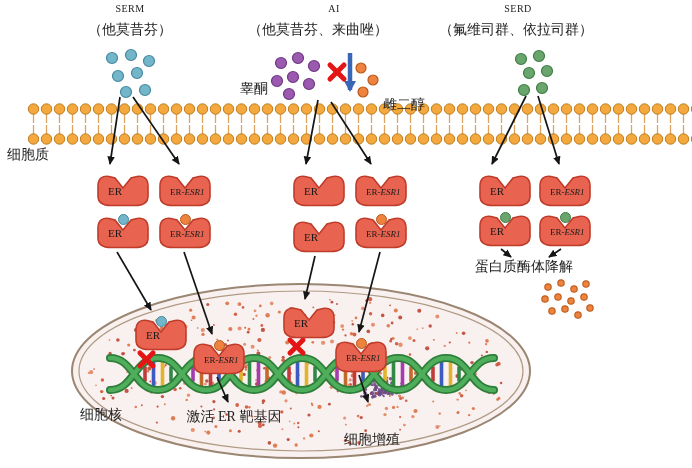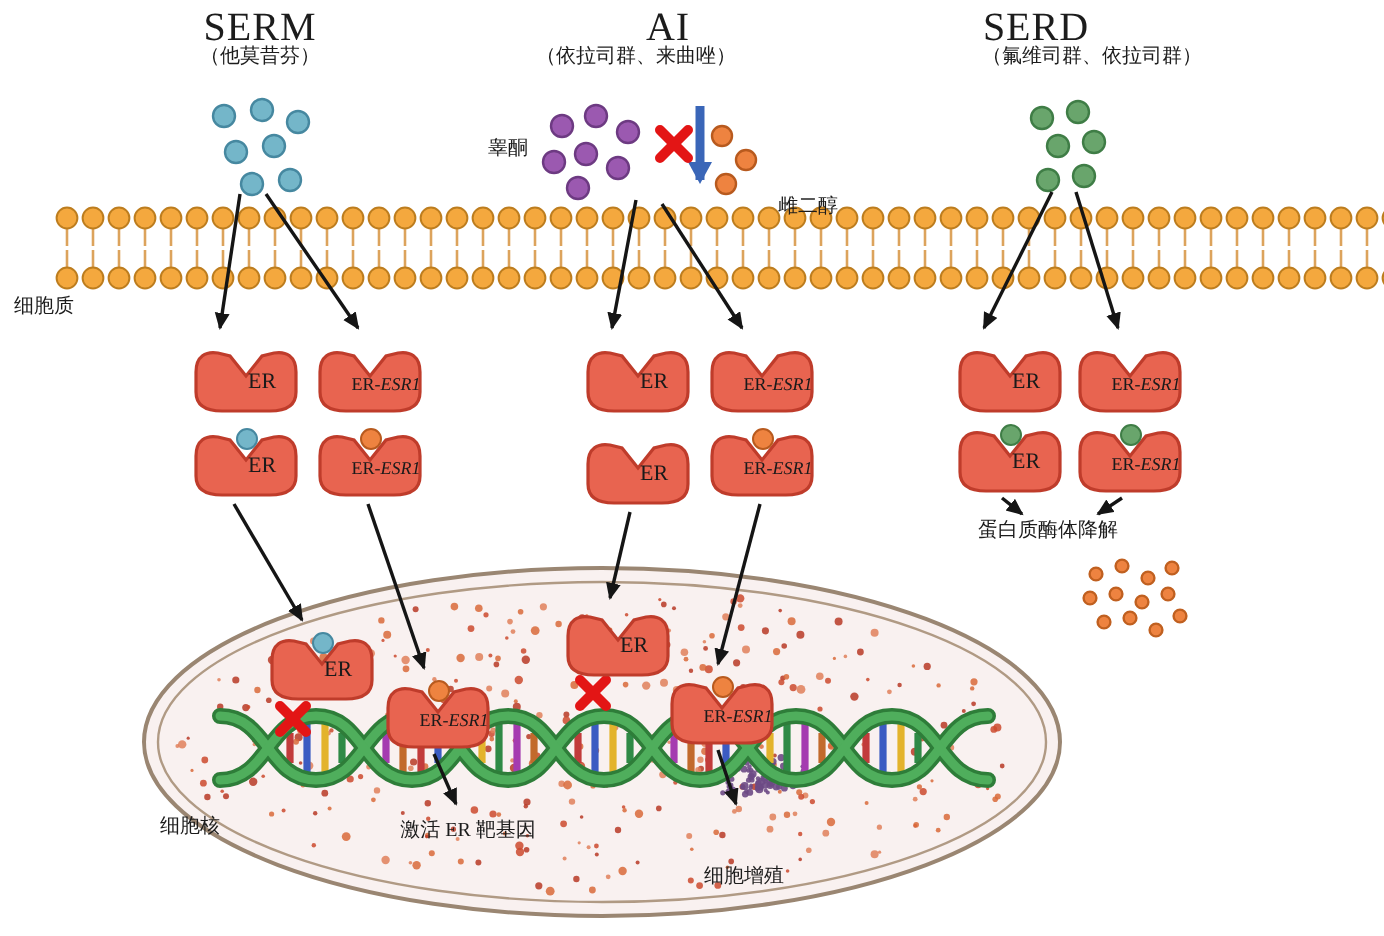--- a/index.html
+++ b/index.html
@@ -1,27 +1,27 @@
 <!DOCTYPE html>
 <html><head>
 <meta charset="utf-8">
 <style>
   *{margin:0;padding:0;box-sizing:border-box}
   body{background:#fff}
   .canvas{position:relative;width:692px;height:468px;background:#fff;overflow:hidden;
           font-family:"Liberation Serif",serif;color:#1c1c1c}
   .layer{position:absolute;left:0;top:0}
-  .lbl{position:absolute;white-space:nowrap;font-size:10px}
+  .lbl{position:absolute;white-space:nowrap;font-size:14px}
   .c{transform:translateX(-50%)}
-  .title{font-size:20px;letter-spacing:.5px}
+  .title{font-size:10px;letter-spacing:.5px}
   #receptor-layer{position:absolute;left:0;top:0;width:692px;height:468px}
   .receptor{position:absolute;width:62px;height:36px}
   .receptor svg{position:absolute;left:0;top:0;width:62px;height:36px;overflow:visible}
   .rbody{fill:#e86450;stroke:#bf3c2b;stroke-width:1.6}
-  .rlabel{position:absolute;left:16px;right:0;top:13px;text-align:center;font-size:11px;color:#1a1a1a}
+  .rlabel{position:absolute;left:16px;right:0;top:13px;text-align:left;font-size:11px;color:#1a1a1a}
   .rlabel.small{font-size:9px;top:15px}
   .ligand{position:absolute;top:0;left:50%;width:11px;height:11px;margin-left:-5.5px;border-radius:50%}
   .ligand.teal{background:#74b6c9;border:1px solid #4688a0}
   .ligand.orange{background:#ee8340;border:1px solid #b85a1e}
   .ligand.green{background:#69a56c;border:1px solid #3f7d46}
 </style>
 </head>
 <body>
 
 <div class="canvas">
@@ -682,25 +682,25 @@
           <path class="rbody" d="M6,14 C6,6 11,3.5 17,4.5 L23,6 L31,16 L39,6 L45,4.5 C51,3.5 56,6 56,14 L56,24 C56,31.5 50,33.5 43,33.5 L19,33.5 C12,33.5 6,31.5 6,24 Z"></path>
         </svg>
         <span class="ligand orange"></span>
         <span class="rlabel small"><span>ER-</span><i>ESR1</i></span>
       </div>
     </div>
 
   <div class="lbl title c" style="left:130px;top:3px">SERM</div>
   <div class="lbl c" style="left:130px;top:21px">（他莫昔芬）</div>
   <div class="lbl title c" style="left:334px;top:3px">AI</div>
-  <div class="lbl c" style="left:318px;top:21px">（依拉司群、来曲唑）</div>
+  <div class="lbl c" style="left:318px;top:21px">（他莫昔芬、来曲唑）</div>
   <div class="lbl title c" style="left:518px;top:3px">SERD</div>
-  <div class="lbl c" style="left:546px;top:21px">（氟维司群、依拉司群）</div>
-
-  <div class="lbl c" style="left:254px;top:67px">睾酮</div>
+  <div class="lbl c" style="left:516px;top:21px">（氟维司群、依拉司群）</div>
+
+  <div class="lbl c" style="left:254px;top:80px">睾酮</div>
   <div class="lbl c" style="left:404px;top:96px">雌二醇</div>
 
   <div class="lbl" style="left:7px;top:146px">细胞质</div>
   <div class="lbl" style="left:80px;top:406px">细胞核</div>
 
   <div class="lbl c" style="left:234px;top:408px">激活 ER 靶基因</div>
   <div class="lbl c" style="left:524px;top:258px">蛋白质酶体降解</div>
   <div class="lbl c" style="left:372px;top:431px">细胞增殖</div>
 </div>
 

